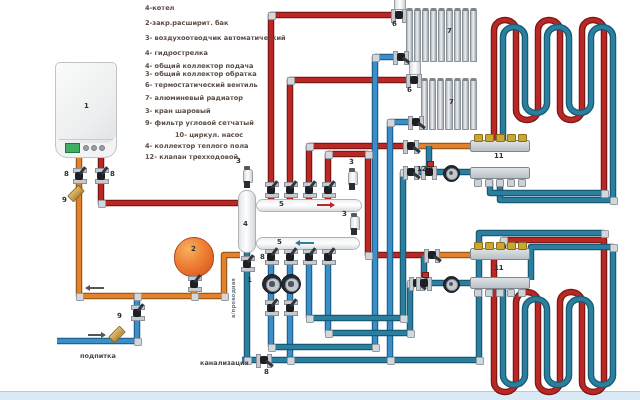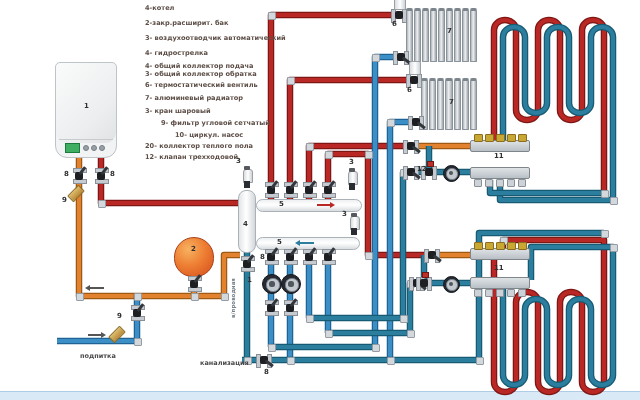--- a/index.html
+++ b/index.html
@@ -161,23 +161,23 @@
   <div id="legend">
       <div class="legend-line" style="top: 4px; left: 0px;">4-котел</div>
       <div class="legend-line" style="top: 19px; left: 0px;">2-закр.расширит. бак</div>
       <div class="legend-line" style="top: 34px; left: 0px;">3- воздухоотводчик автоматический</div>
       <div class="legend-line" style="top: 49px; left: 0px;">4- гидрострелка</div>
       <div class="legend-line" style="top: 62px; left: 0px;">4- общий коллектор подача</div>
       <div class="legend-line" style="top: 70px; left: 0px;">3- общий коллектор обратка</div>
       <div class="legend-line" style="top: 81px; left: 0px;">6- термостатический вентиль</div>
       <div class="legend-line" style="top: 94px; left: 0px;">7- алюминевый радиатор</div>
       <div class="legend-line" style="top: 107px; left: 0px;">3- кран шаровый</div>
-      <div class="legend-line" style="top: 119px; left: 0px; margin-left: 16px;">9- фильтр угловой сетчатый</div>
+      <div class="legend-line" style="top: 119px; left: 0px;">9- фильтр угловой сетчатый</div>
       <div class="legend-line" style="top: 131px; left: 0px; margin-left: 30px;">10- циркул. насос</div>
-      <div class="legend-line" style="top: 142px; left: 0px;">20- коллектор теплого пола</div>
+      <div class="legend-line" style="top: 142px; left: 0px;">4- коллектор теплого пола</div>
       <div class="legend-line" style="top: 153px; left: 0px;">12- клапан трехходовой</div>
     </div>
 
   <div id="boiler" class="comp">
     <div id="boiler-panel">
       <div id="boiler-display"></div>
       <div class="knob" style="left:24px"></div>
       <div class="knob" style="left:32px"></div>
       <div class="knob" style="left:40px"></div>
     </div>

